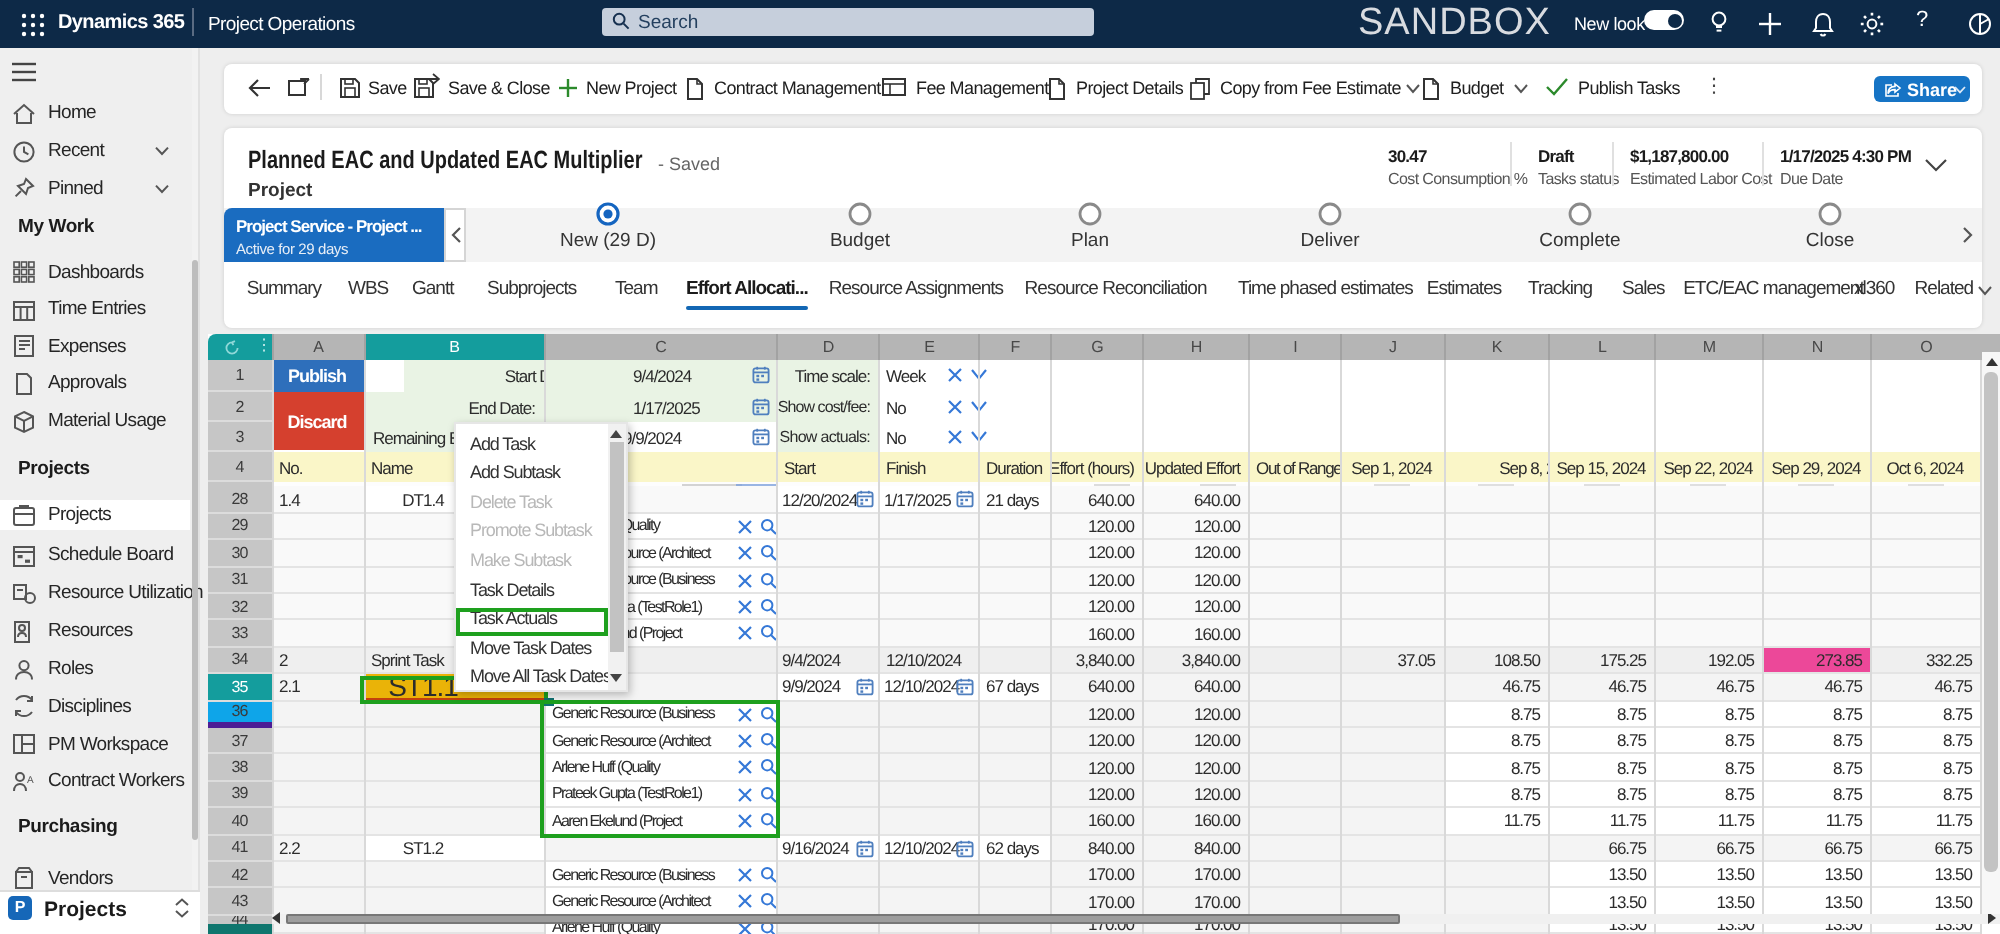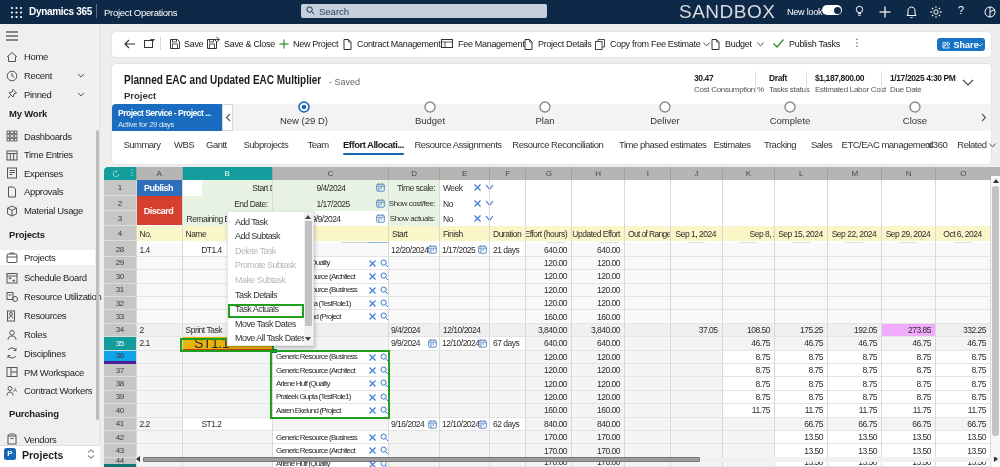--- a/index.html
+++ b/index.html
@@ -361,21 +361,21 @@
 <div class="cell ct" style="left:104px;top:323.8px;width:31.5px;height:13.399999999999977px;background:#c6c6c6;color:#3a3a3a;border-bottom:1px solid #dcdcdc;">34</div>
 <div class="cell ct" style="left:104px;top:337.2px;width:31.5px;height:13.399999999999977px;background:#149d9d;color:#fff;border-bottom:1px solid #dcdcdc;">35</div>
 <div class="cell ct" style="left:104px;top:350.6px;width:31.5px;height:17px;background:#0ea5e9;color:#3a3a3a;border-bottom:7px solid #4c1d95;">36</div>
 <div class="cell ct" style="left:104px;top:364.0px;width:31.5px;height:13.399999999999977px;background:#c6c6c6;color:#3a3a3a;border-bottom:1px solid #dcdcdc;">37</div>
 <div class="cell ct" style="left:104px;top:377.4px;width:31.5px;height:13.399999999999977px;background:#c6c6c6;color:#3a3a3a;border-bottom:1px solid #dcdcdc;">38</div>
 <div class="cell ct" style="left:104px;top:390.8px;width:31.5px;height:13.399999999999977px;background:#c6c6c6;color:#3a3a3a;border-bottom:1px solid #dcdcdc;">39</div>
 <div class="cell ct" style="left:104px;top:404.20000000000005px;width:31.5px;height:13.399999999999977px;background:#c6c6c6;color:#3a3a3a;border-bottom:1px solid #dcdcdc;">40</div>
 <div class="cell ct" style="left:104px;top:417.6px;width:31.5px;height:13.399999999999977px;background:#c6c6c6;color:#3a3a3a;border-bottom:1px solid #dcdcdc;">41</div>
 <div class="cell ct" style="left:104px;top:431.0px;width:31.5px;height:13.399999999999977px;background:#c6c6c6;color:#3a3a3a;border-bottom:1px solid #dcdcdc;">42</div>
 <div class="cell ct" style="left:104px;top:444.4px;width:31.5px;height:13.399999999999977px;background:#c6c6c6;color:#3a3a3a;border-bottom:1px solid #dcdcdc;">43</div>
-<div class="cell ct" style="left:104px;top:457.8px;width:31.5px;height:9.199999999999989px;background:#c6c6c6;color:#3a3a3a;border-bottom:3px solid #0f766e;">44</div>
+<div class="cell ct" style="left:104px;top:457.8px;width:31.5px;height:9.199999999999989px;background:#c6c6c6;color:#3a3a3a;border-bottom:5px solid #0f766e;">44</div>
 <div class="cell ct" style="left:135.5px;top:180px;width:46.0px;height:16px;background:#2e6fbb;font-size:9px;color:#fff;font-weight:bold;">Publish</div>
 <div class="cell ct" style="left:135.5px;top:196px;width:46.0px;height:29px;background:#d5402e;font-size:9px;color:#fff;font-weight:bold;">Discard</div>
 <div class="cell rt" style="left:181.5px;top:180px;width:90.0px;height:16px;background:#e9f3e4;font-size:8.5px;margin-left:20px;">Start Date:</div>
 <div class="cell rt" style="left:181.5px;top:196px;width:90.0px;height:15px;background:#e9f3e4;font-size:8.5px;">End Date:</div>
 <div class="cell lf" style="left:181.5px;top:211px;width:90.0px;height:15px;background:#e9f3e4;font-size:8.5px;">
     <span style="position:absolute;left:5px;">Remaining Effort:</span>
   </div>
 <div class="cell lf" style="left:271.5px;top:180px;width:116.5px;height:16px;background:#e9f3e4;font-size:8.5px;">
     <span style="position:absolute;left:45px;">9/4/2024</span>
     <span style="position:absolute;right:3px;top:3px;">
@@ -628,21 +628,21 @@
   </div>
 <div class="cell lf" style="left:439px;top:323.8px;width:50px;height:13.399999999999977px;background:#efefef;font-size:8.5px;border-bottom:1px solid #e4e4e4;">
     <span style="position:absolute;left:4px;">12/10/2024</span>
   </div>
 <div class="cell rt" style="left:525px;top:323.8px;width:46px;height:13.399999999999977px;background:#efefef;font-size:8.5px;border-bottom:1px solid #e4e4e4;">3,840.00</div>
 <div class="cell rt" style="left:571px;top:323.8px;width:53px;height:13.399999999999977px;background:#efefef;font-size:8.5px;border-bottom:1px solid #e4e4e4;">3,840.00</div>
 <div class="cell rt" style="left:670px;top:323.8px;width:51.5px;height:13.399999999999977px;background:#efefef;font-size:8.5px;border-bottom:1px solid #e4e4e4;">37.05</div>
 <div class="cell rt" style="left:721.5px;top:323.8px;width:52.5px;height:13.399999999999977px;background:#efefef;font-size:8.5px;border-bottom:1px solid #e4e4e4;">108.50</div>
 <div class="cell rt" style="left:774px;top:323.8px;width:53px;height:13.399999999999977px;background:#efefef;font-size:8.5px;border-bottom:1px solid #e4e4e4;">175.25</div>
 <div class="cell rt" style="left:827px;top:323.8px;width:54px;height:13.399999999999977px;background:#efefef;font-size:8.5px;border-bottom:1px solid #e4e4e4;">192.05</div>
-<div class="cell rt" style="left:881px;top:323.8px;width:54px;height:13.399999999999977px;background:#f0abfc;font-size:8.5px;border-bottom:1px solid #e4e4e4;padding-left:25px;">273.85</div>
+<div class="cell rt" style="left:881px;top:323.8px;width:54px;height:13.399999999999977px;background:#ec4899;font-size:8.5px;border-bottom:1px solid #e4e4e4;padding-left:25px;">273.85</div>
 <div class="cell rt" style="left:935px;top:323.8px;width:55px;height:13.399999999999977px;background:#efefef;font-size:8.5px;border-bottom:1px solid #e4e4e4;">332.25</div>
 <div class="cell lf" style="left:135.5px;top:337.2px;width:46.0px;height:13.399999999999977px;background:#f4f4f4;font-size:8.5px;border-bottom:1px solid #e4e4e4;">2.1</div>
 <div class="cell lf" style="left:181.5px;top:337.2px;width:90.0px;height:13.399999999999977px;background:#eab308;font-size:14px;border-bottom:2px solid #c2410c;">
     <span style="position:absolute;left:10px;width:40px;text-align:center;">ST1.1</span>
   </div>
 <div class="cell lf" style="left:388px;top:337.2px;width:51px;height:13.399999999999977px;background:#fff;font-size:8.5px;border-bottom:1px solid #e4e4e4;">
     <span style="position:absolute;left:3px;">9/9/2024</span>
     <span style="position:absolute;right:2px;top:2px;">
       <svg style="flex:none" width="9" height="9" viewBox="0 0 9 9">
         <rect x="0.7" y="1.2" width="7.6" height="7" rx="1" fill="none" stroke="#4f7fbe" stroke-width="0.9"></rect>

